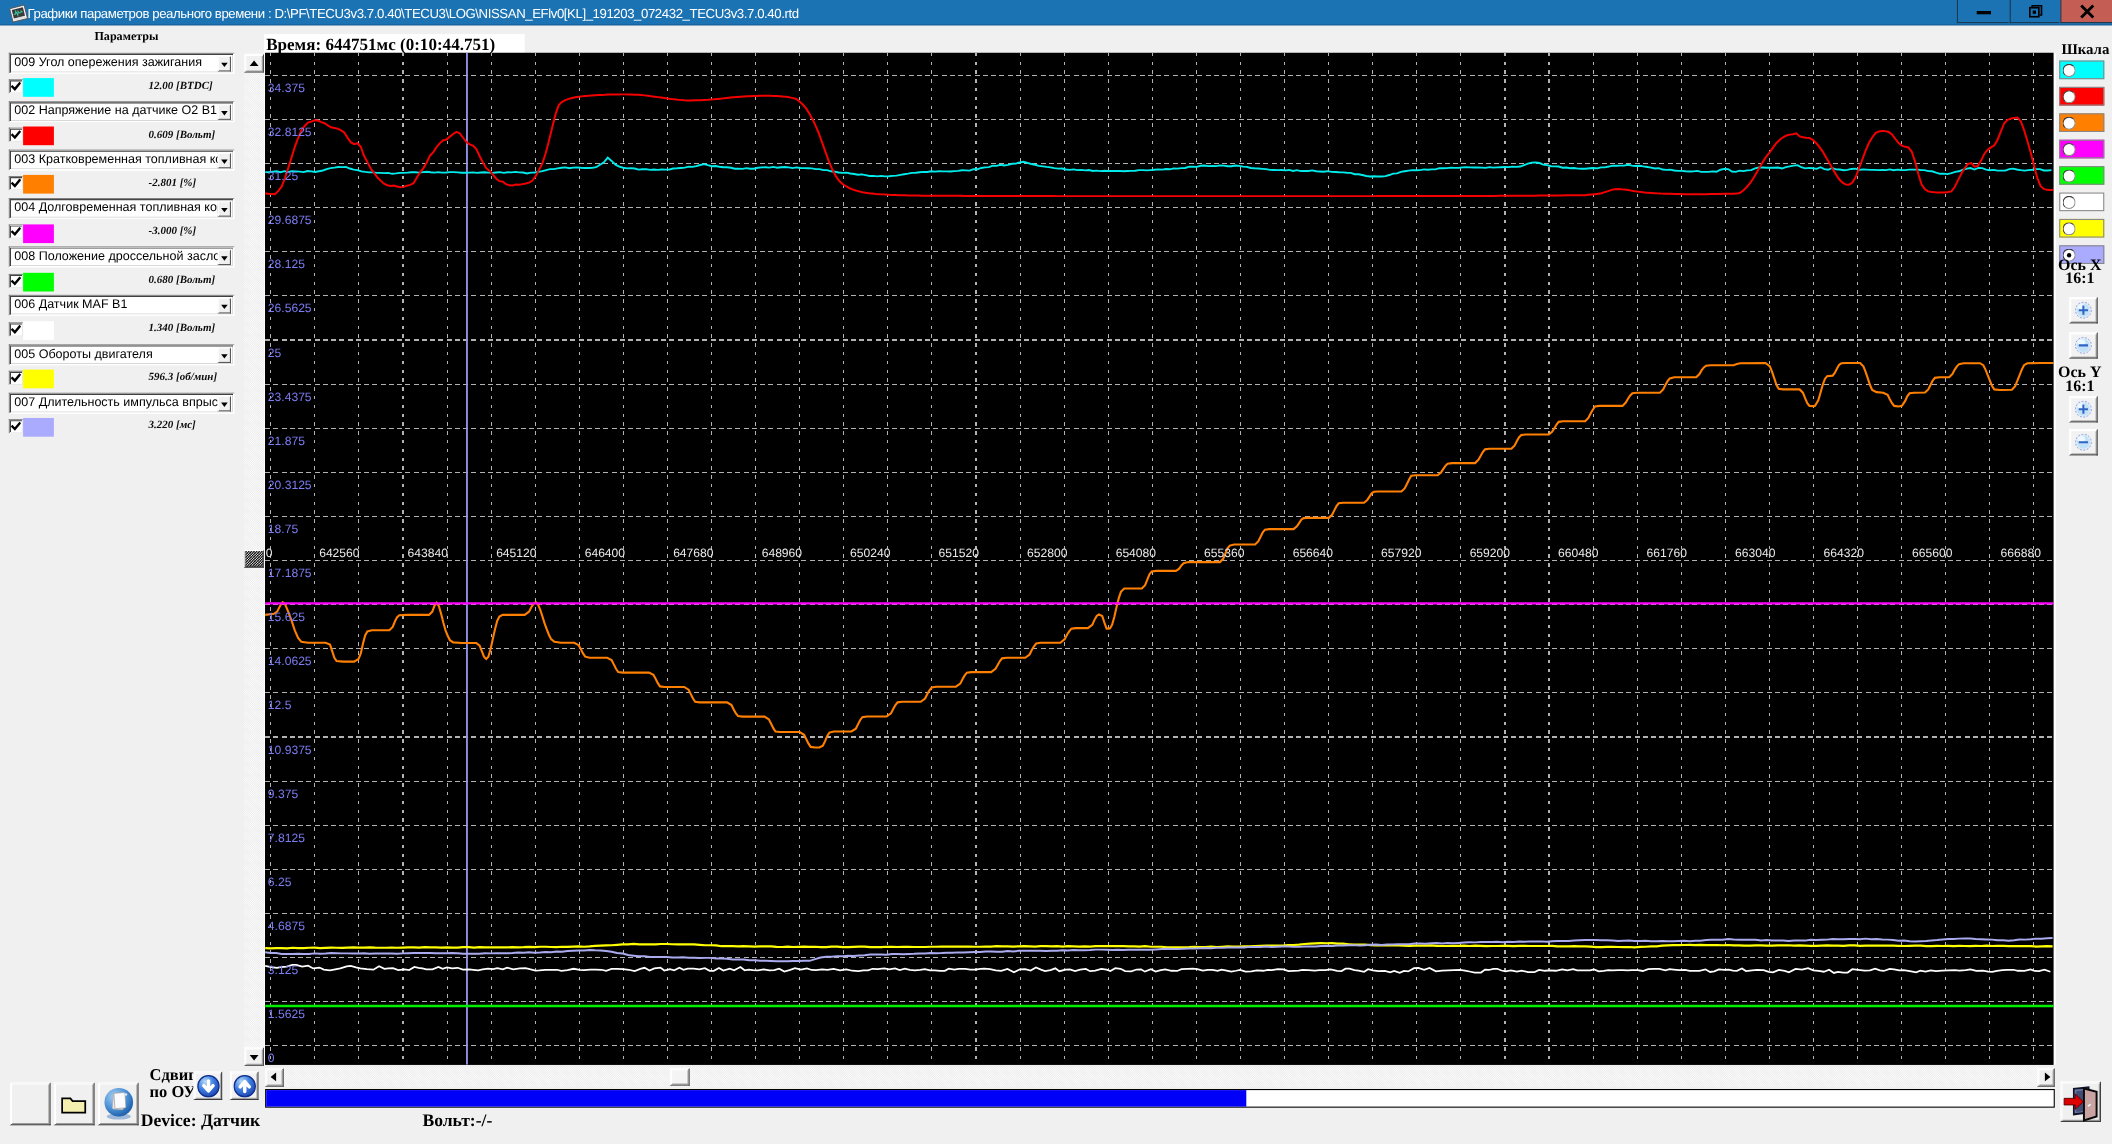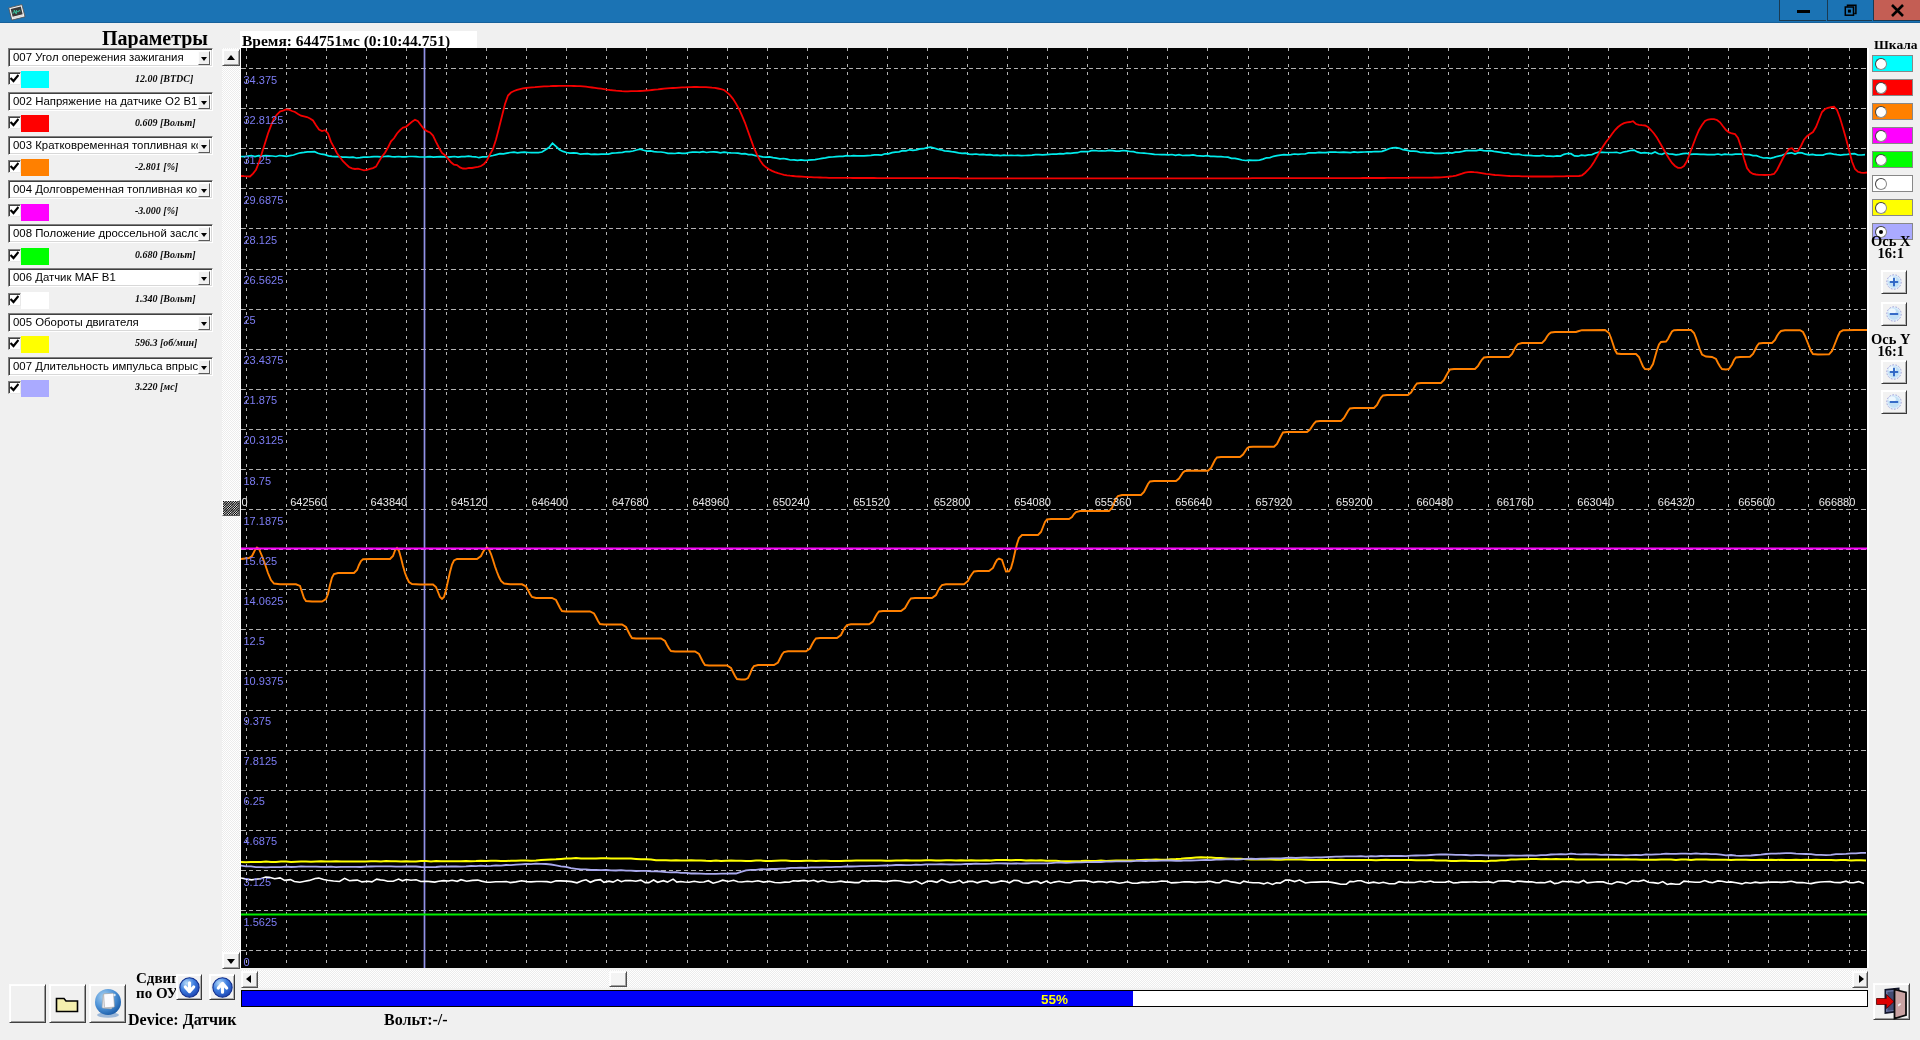--- a/index.html
+++ b/index.html
@@ -1,21 +1,21 @@
 <!DOCTYPE html>
 <html><head><meta charset="utf-8"><style>
 * { margin:0; padding:0; box-sizing:border-box; }
 html,body { width:1920px; height:1040px; background:#f0f0f0; overflow:hidden;
   font-family:"Liberation Sans", sans-serif; }
 .abs { position:absolute; }
 #titlebar { position:absolute; left:0; top:0; width:1920px; height:23px; background:#1b73b4; border-bottom:1px solid #17619b; }
 #titletext { position:absolute; left:25px; top:4.5px; color:#fff; font-size:12px; letter-spacing:-0.38px; white-space:pre; }
 .winbtn { position:absolute; top:0; height:21px; border-left:1px solid #1a3a52; border-bottom:1px solid #1a3a52; }
 #paramhdr { position:absolute; left:0; top:27px; width:230px; text-align:center;
-  font-family:"Liberation Serif", serif; font-weight:bold; font-size:20px; color:#000;margin-left:40px; }
+  font-family:"Liberation Serif", serif; font-weight:bold; font-size:11px; color:#000; }
 .combo { position:absolute; left:8px; width:204.5px; height:19px; background:#fff;
   border:1px solid; border-color:#808080 #fff #fff #808080; box-shadow:inset 1px 1px 0 #404040, inset -1px -1px 0 #d8d8d8; }
 .combotext { position:absolute; left:4px; top:2px; font-size:11.4px; color:#000; white-space:nowrap; overflow:hidden; width:190px; }
 .dropbtn { position:absolute; right:1.5px; top:1.5px; bottom:1.5px; width:12.5px; background:#f0f0f0;
   border:1px solid; border-color:#fdfdfd #5a5a5a #5a5a5a #fdfdfd; }
 .dn { position:absolute; left:2.2px; top:5px; width:0; height:0;
   border-left:3.6px solid transparent; border-right:3.6px solid transparent; border-top:4px solid #000; }
 .chk { position:absolute; left:8px; width:12.5px; height:12.5px; background:#fff;
   border:1px solid; border-color:#808080 #e8e8e8 #e8e8e8 #808080; box-shadow:inset 1px 1px 0 #404040; }
 .chk svg { position:absolute; left:1px; top:1px; }
@@ -46,20 +46,21 @@
 <body>
 <div id="titlebar">
 <svg width="18" height="18" viewBox="0 0 18 18" style="position:absolute;left:8px;top:3px">
 <g transform="rotate(-14 9 9)">
         <rect x="2" y="3" width="13.6" height="12.6" fill="#f2f2f2" stroke="#555" stroke-width="0.8"></rect>
 <rect x="3.6" y="4.6" width="10.4" height="8" fill="#3a3a3a"></rect>
 <polyline points="4.3,9 6,9 6.8,6.6 7.8,10.6 8.8,7.2 9.6,9 11,9 11.6,7.6 12.6,9" stroke="#39c8a0" stroke-width="0.9" fill="none"></polyline>
 <rect x="3.6" y="13" width="10.4" height="1.6" fill="#ddd"></rect>
       </g>
     </svg>
+<div id="titletext">Графики параметров реального времени : D:\PF\TECU3v3.7.0.40\TECU3\LOG\NISSAN_EFlv0[KL]_191203_072432_TECU3v3.7.0.40.rtd</div>
 <div class="winbtn" style="left:1779px;width:47px;background:#1b73b4">
   <svg width="47" height="21" viewBox="0 0 47 21">
         <rect x="17" y="10" width="13" height="3" fill="#000"></rect>
       </svg></div>
 <div class="winbtn" style="left:1827px;width:45px;background:#1b73b4">
   <svg width="45" height="21" viewBox="0 0 45 21">
         <g fill="none" stroke="#000" stroke-width="1.5">
   <path d="M19.5,6.8 v-1.6 h8.4 v8.4 h-1.7" fill="none"></path>
           <rect x="17.3" y="7.0" width="8.2" height="8.2" fill="none"></rect>
         </g>
@@ -67,21 +68,21 @@
       </svg></div>
 <div class="winbtn" style="left:1873px;width:47px;background:#c45e54">
   <svg width="47" height="21" viewBox="0 0 47 21">
         <path d="M18,5 L29,16 M29,5 L18,16" stroke="#000" stroke-width="2.6"></path>
       </svg></div>
 </div>
 
 <div id="paramhdr">Параметры</div>
 
   <div class="combo" style="top:48px">
-    <div class="combotext">007 Угол опережения зажигания</div>
+    <div class="combotext">009 Угол опережения зажигания</div>
     <div class="dropbtn">
       <div class="dn"></div>
     </div>
   </div>
   <div class="chk" style="top:72px">
     <svg width="9" height="9" viewBox="0 0 9 9">
       <path d="M0.5,4 3.5,7 8.5,1" stroke="#000" stroke-width="2.2" fill="none"></path>
     </svg>
   </div>
   <div class="swatch" style="top:71px;background:#00ffff"></div>
@@ -325,21 +326,20 @@
 <div class="abs sbtn3d" style="left:241px;top:970.5px;width:16.5px;height:17px">
   <div style="position:absolute;left:4px;top:3.8px;width:0;height:0;border-top:4.6px solid transparent;border-bottom:4.6px solid transparent;border-right:5px solid #000"></div>
   </div>
 <div class="abs sbtn3d" style="left:1851.5px;top:970.5px;width:16.5px;height:17px">
   <div style="position:absolute;left:6px;top:3.8px;width:0;height:0;border-top:4.6px solid transparent;border-bottom:4.6px solid transparent;border-left:5px solid #000"></div>
   </div>
 <div class="abs sbtn3d" style="left:609px;top:970.5px;width:17.5px;height:16.5px;background:#f4f4f4"></div>
 
 <div class="abs" style="left:241px;top:990px;width:1627px;height:17px;border:1px solid #000;background:#fff">
   <div style="position:absolute;left:0;top:0;width:891px;height:15px;background:#0000f8"></div>
-  <div style="position:absolute;left:0;top:0.5px;width:1625px;text-align:center;color:#ffff00;font-size:13.5px;font-weight:bold;font-family:'Liberation Sans',sans-serif">55%</div>
 </div>
 
 <div class="rserif" style="left:1874px;top:36.5px;font-size:13.5px">Шкала</div>
 <div class="scbtn" style="top:55.3px;background:#00ffff">
     <div class="radio"></div>
   </div>
 <div class="scbtn" style="top:79.2px;background:#ff0000">
     <div class="radio"></div>
   </div>
 <div class="scbtn" style="top:103.1px;background:#ff8000">

